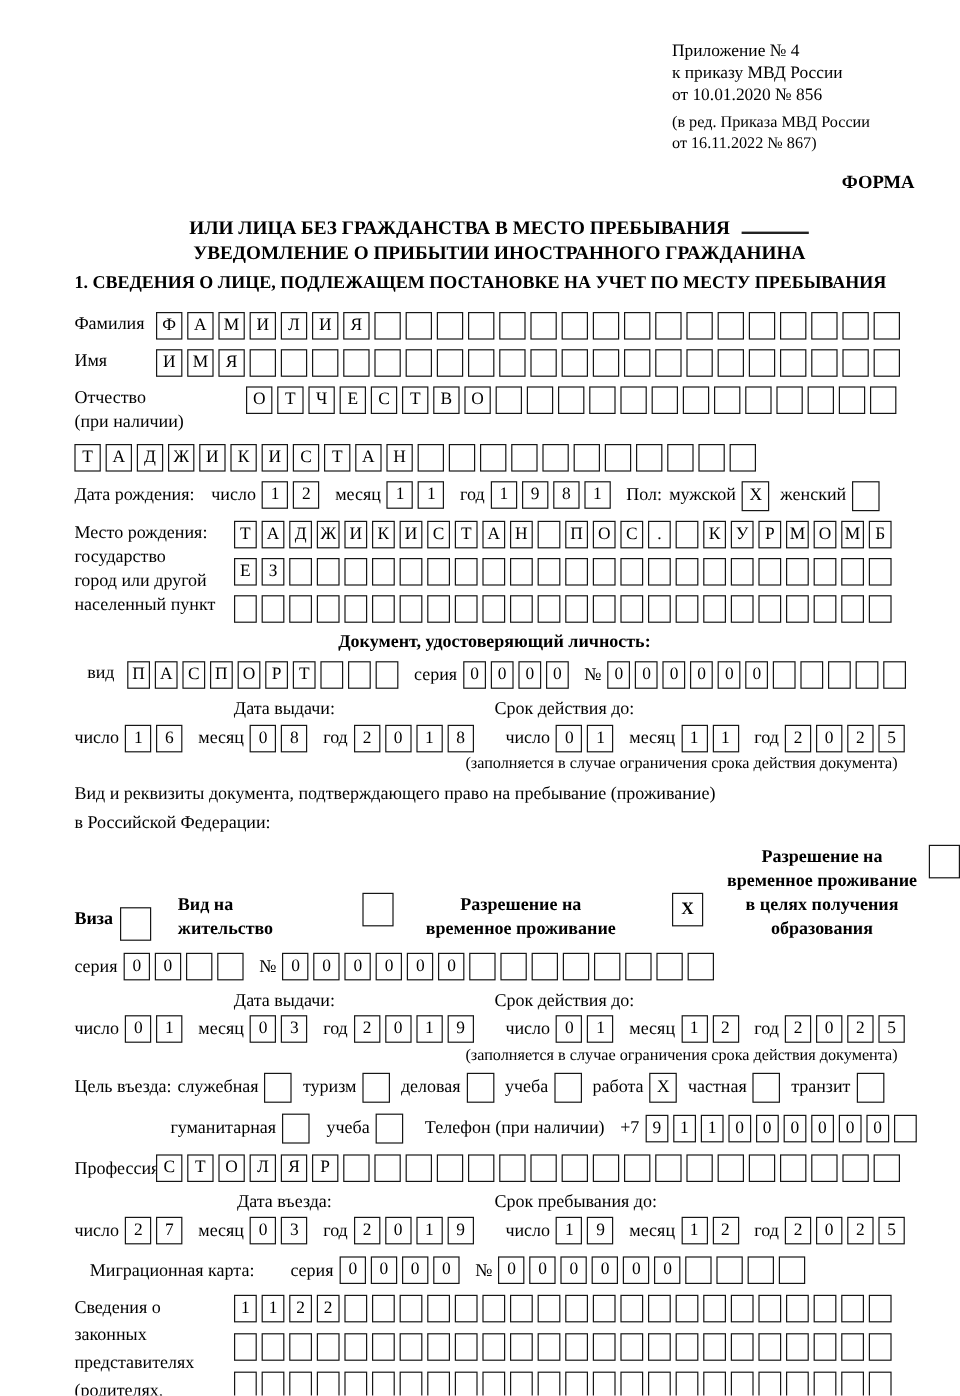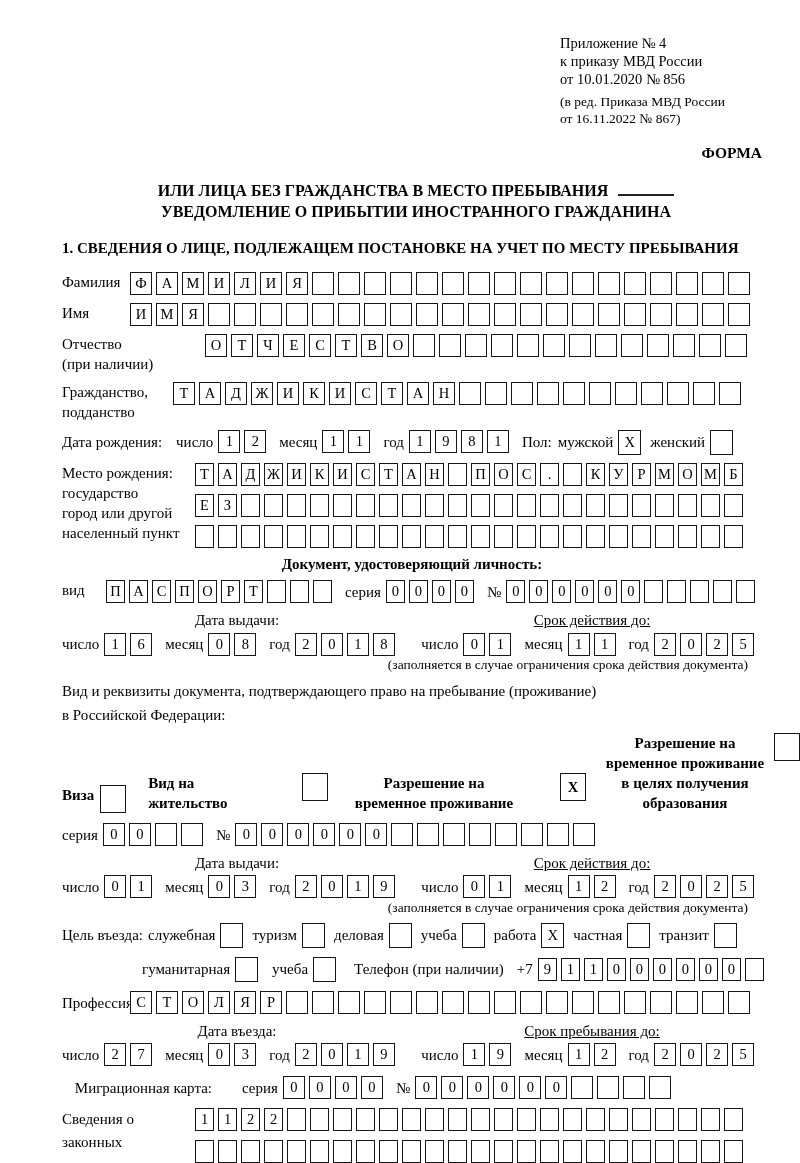--- a/index.html
+++ b/index.html
@@ -8,42 +8,42 @@
   .page { box-sizing:border-box; width:800px; height:1163px; padding:34px 0 0 62px; }
 
   
   .hdr { width:200px; margin-left:auto; margin-right:40px; font-size:14.5px; line-height:1.25; }
   .hdr-sub { margin-top:6px; font-size:13.5px; line-height:1.25; }
   .forma { text-align:right; margin-right:38px; font-weight:bold; font-size:15.5px; margin-top:16px; }
 
   .title { text-align:center; font-weight:bold; font-size:16px; line-height:1.32; margin-top:18px; margin-right:30px;}
   .title-underline { display:inline-block; width:56px; height:13px; border-bottom:2px solid #222; margin-left:10px; }
 
-  .sec-heading { font-weight:bold; font-size:15px; margin-top:18px; }
+  .sec-heading { font-weight:bold; font-size:15px; margin-top:6px; }
 
   .rows { margin-top:15px; }
   .row { display:flex; align-items:flex-start; margin-bottom:8px; }
   .lbl { font-size:15px; line-height:20px; flex-shrink:0; }
-  .w44 { width:44px; } .w68 { width:68px; } .w111 { width:111px; }
+  .w44 { width:44px;text-align:center; } .w68 { width:68px; } .w111 { width:111px; }
   .w133 { width:133px; } .w143 { width:143px; } .w150 { width:150px;text-align:right; }
   .cells { display:flex; flex-wrap:nowrap; }
   .cell { box-sizing:content-box; width:20px; height:21px; border:1.5px solid #161616;
           margin-right:4px; font-size:14.5px; line-height:21px; text-align:center;
           background:#fff; flex-shrink:0; }
   .cells-sm .cell { width:17px; }
   .chk .cell { width:24px; height:26px; line-height:26px; margin-right:0; }
   .chk-sm .cell { width:21px; height:23px; line-height:23px; margin-right:0; }
   .inl { font-size:15px; line-height:24px; margin:0 5px 0 9px; }
   .inl-first { margin-left:0; }
 
   .center-heading { text-align:center; font-weight:bold; font-size:15px; width:700px; margin:4px 0 7px 0; }
 
   .date-heads { display:flex; font-size:15px; margin-bottom:3px; }
   .dh-left { width:350px; text-align:center; }
-  .dh-right { width:360px; text-align:center;text-decoration:underline; }
+  .dh-right { width:360px; text-align:left; }
   .date-vals { display:flex; align-items:center; }
   .dv-right { margin-left:auto; margin-right:42px; display:flex; align-items:center; }
   .note-right { text-align:right; font-size:13.5px; padding-right:52px; margin-top:1px; margin-bottom:7px; }
 
   .para { font-size:15px; line-height:1.55; margin-top:2px; }
 
   .opts { display:flex; align-items:flex-end; margin-top:6px; margin-bottom:10px;font-weight:bold; }
   .opt { display:flex; align-items:flex-start; }
   .opt-lbl { font-size:15px; line-height:20px; }
   .opt-lbl.ctr { text-align:center; }
@@ -169,24 +169,20 @@
           <span class="cell"></span>
           <span class="cell"></span>
           <span class="cell"></span>
           <span class="cell"></span>
           <span class="cell"></span>
           <span class="cell"></span>
         </div>
     </div>
 
     <div class="row">
-      <div class="lbl w111">
-        <div>Гражданство,</div>
-        <div>подданство</div>
-      </div>
       <div class="cells">
           <span class="cell">Т</span>
           <span class="cell">А</span>
           <span class="cell">Д</span>
           <span class="cell">Ж</span>
           <span class="cell">И</span>
           <span class="cell">К</span>
           <span class="cell">И</span>
           <span class="cell">С</span>
           <span class="cell">Т</span>

